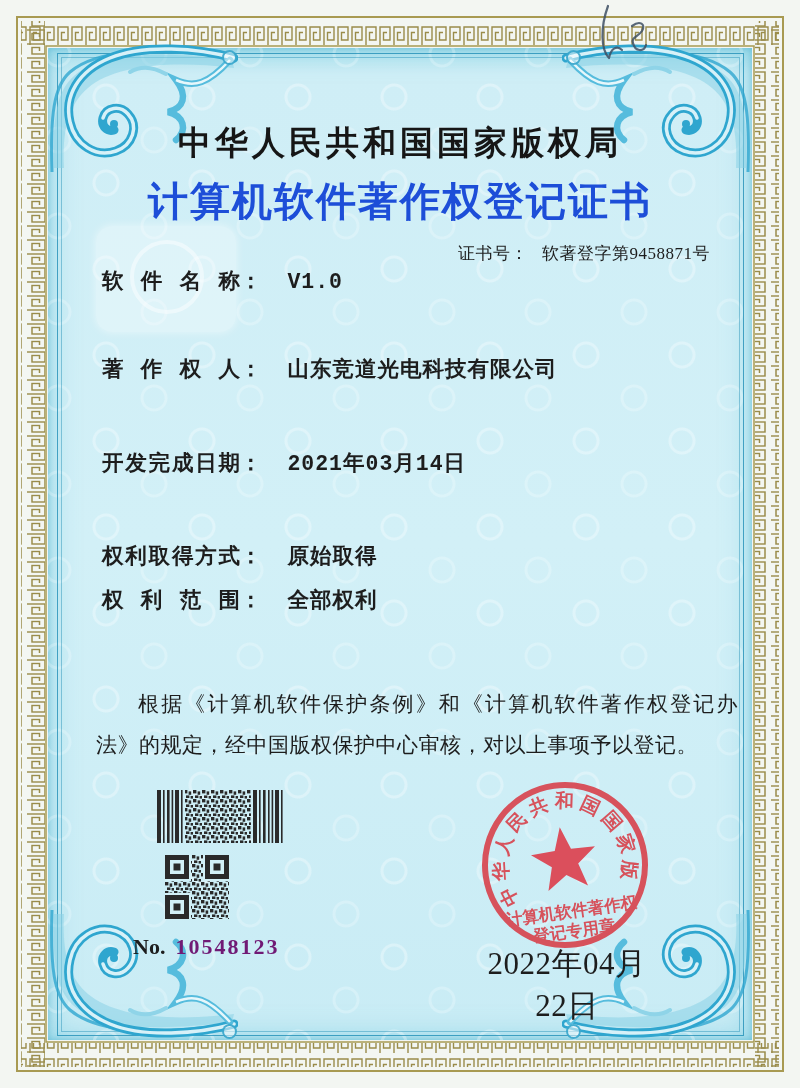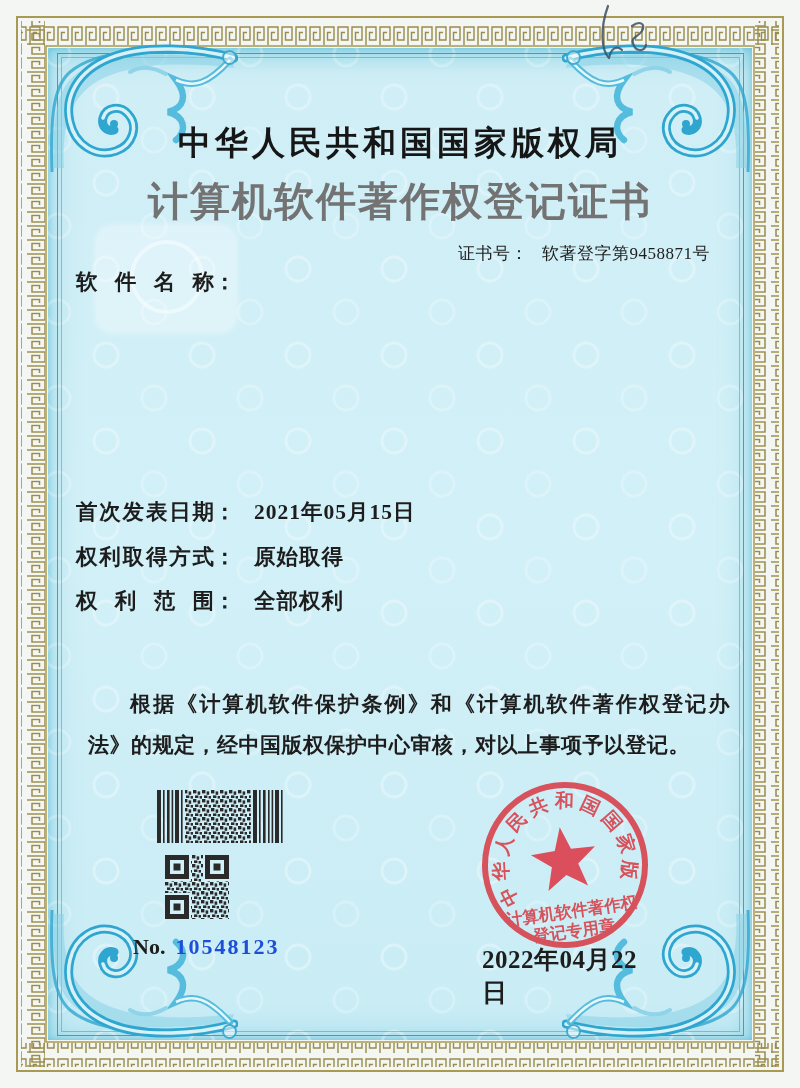--- a/index.html
+++ b/index.html
@@ -39,42 +39,42 @@
   .fl-tr{transform:scaleX(-1);}
   .fl-bl{transform:scaleY(-1);}
   .fl-br{transform:scale(-1,-1);}
   
   .title1{
     position:absolute;top:121px;left:0;width:100%;text-align:center;
     font-size:33px;font-weight:700;letter-spacing:4px;color:#161616;
   }
   .title2{
     position:absolute;top:174px;left:0;width:100%;text-align:center;
-    font-size:40px;font-weight:700;letter-spacing:2px;color:#737373;
+    font-size:40px;font-weight:700;letter-spacing:2px;color:#1d4ed8;
   }
   .cert-no{
     position:absolute;top:242px;right:90px;font-size:17px;font-weight:400;
     letter-spacing:.5px;white-space:nowrap;
   }
   .cert-no .cv{margin-left:14px;}
   
-  .row{position:absolute;left:76px;font-size:21.5px;font-weight:700;white-space:nowrap;line-height:30px;}
+  .row{position:absolute;left:102px;font-size:21.5px;font-weight:700;white-space:nowrap;line-height:30px;font-family:Liberation Mono, monospace;}
   .row .lbl{display:inline-block;width:138px;text-align:justify;text-align-last:justify;vertical-align:top;}
   .row .colon{vertical-align:top;}
   .row .val{display:inline-block;margin-left:13px;letter-spacing:1px;vertical-align:top;}
   .r0{top:267px}.r1{top:355px}.r2{top:449px}.r3{top:497px}.r4{top:542px}.r5{top:586px}.r6{top:631px}
   .statement{
-    position:absolute;top:684px;left:88px;width:642px;
-    font-size:21px;font-weight:700;line-height:41px;text-indent:2em;
+    position:absolute;top:684px;left:96px;width:642px;
+    font-size:21px;font-weight:400;line-height:41px;text-indent:2em;
     text-align:justify;letter-spacing:.5px;
   }
   .serial{position:absolute;top:934px;left:133px;font-size:22px;font-weight:600;white-space:nowrap;}
   .serial .num{margin-left:10px;letter-spacing:2px;font-weight:600;}
-  .issue-date{position:absolute;top:943px;left:482px;width:170px;
-    font-size:25px;font-weight:700;letter-spacing:.5px;}
+  .issue-date{position:absolute;top:943px;left:482px;width:170px;text-align:center;
+    font-size:31px;font-weight:400;letter-spacing:.5px;}
   .emboss{
     position:absolute;left:96px;top:226px;width:140px;height:106px;border-radius:16px;
     background:rgba(255,255,255,.30);box-shadow:0 0 8px rgba(255,255,255,.5);
   }
   .emboss::after{
     content:"";position:absolute;left:34px;top:14px;width:66px;height:66px;border-radius:50%;
     border:4px solid rgba(255,255,255,.45);
   }
   .barcode{position:absolute;left:157px;top:790px;}
   .qrcode{position:absolute;left:165px;top:855px;}
@@ -146,25 +146,29 @@
 
   <div class="title1">中华人民共和国国家版权局</div>
   <div class="title2">计算机软件著作权登记证书</div>
 
   <div class="cert-no">
     <span>证书号：</span><span class="cv">软著登字第9458871号</span>
   </div>
 
   <div class="row r0">
     <span class="lbl">软件名称</span><span class="colon">：</span>
-    <span class="val"></span>
-  </div>
-  <div class="row r3">
-    <span class="lbl">首次发表日期</span><span class="colon">：</span>
-    <span class="val">2021年05月15日</span>
+    <span class="val"><span style="display:block">V1.0</span></span>
+  </div>
+  <div class="row r1">
+    <span class="lbl">著作权人</span><span class="colon">：</span>
+    <span class="val">山东竞道光电科技有限公司</span>
+  </div>
+  <div class="row r2">
+    <span class="lbl">开发完成日期</span><span class="colon">：</span>
+    <span class="val">2021年03月14日</span>
   </div>
   <div class="row r5">
     <span class="lbl">权利范围</span><span class="colon">：</span>
     <span class="val">全部权利</span>
   </div>
   <div class="row r4">
     <span class="lbl">权利取得方式</span><span class="colon">：</span>
     <span class="val">原始取得</span>
   </div>
 
@@ -208,21 +212,21 @@
       <rect x="38" y="0" width="26" height="26" fill="#d2f0f7"></rect>
       <rect x="42.5" y="2.5" width="19" height="19" fill="none" stroke="#2a2a2a" stroke-width="5"></rect>
       <rect x="48.5" y="8.5" width="7" height="7" fill="#2a2a2a"></rect>
       <rect x="0" y="38" width="26" height="26" fill="#d2f0f7"></rect>
       <rect x="2.5" y="42.5" width="19" height="19" fill="none" stroke="#2a2a2a" stroke-width="5"></rect>
       <rect x="8.5" y="48.5" width="7" height="7" fill="#2a2a2a"></rect>
     </g>
   </svg>
 
   <div class="serial">
-    <span>No.</span><span class="num" style="color:#1d4ed8">10548123</span>
+    <span>No.</span><span class="num" style="color:#701a75">10548123</span>
   </div>
 
   <svg class="seal" width="190" height="190" viewBox="0 0 190 190">
     <g transform="rotate(-8 95 95)" opacity=".92">
       <circle cx="95" cy="95" r="80" fill="none" stroke="#d8454f" stroke-width="6"></circle>
       <path id="sealArc" d="M46.3,126.6 A58,58 0 1 1 143.7,126.6" fill="none" stroke="none"></path>
       <text font-size="19" font-weight="700" fill="#d8454f" letter-spacing="5" font-family="'Liberation Serif','DejaVu Serif',serif">
         <textPath href="#sealArc" startOffset="2">中华人民共和国国家版权局</textPath>
       </text>
       <polygon points="95,57 103.2,79.7 127.3,80.5 108.3,95.3 115,118.5 95,105 75,118.5 81.7,95.3 62.7,80.5 86.8,79.7" fill="#dd4250"></polygon>

